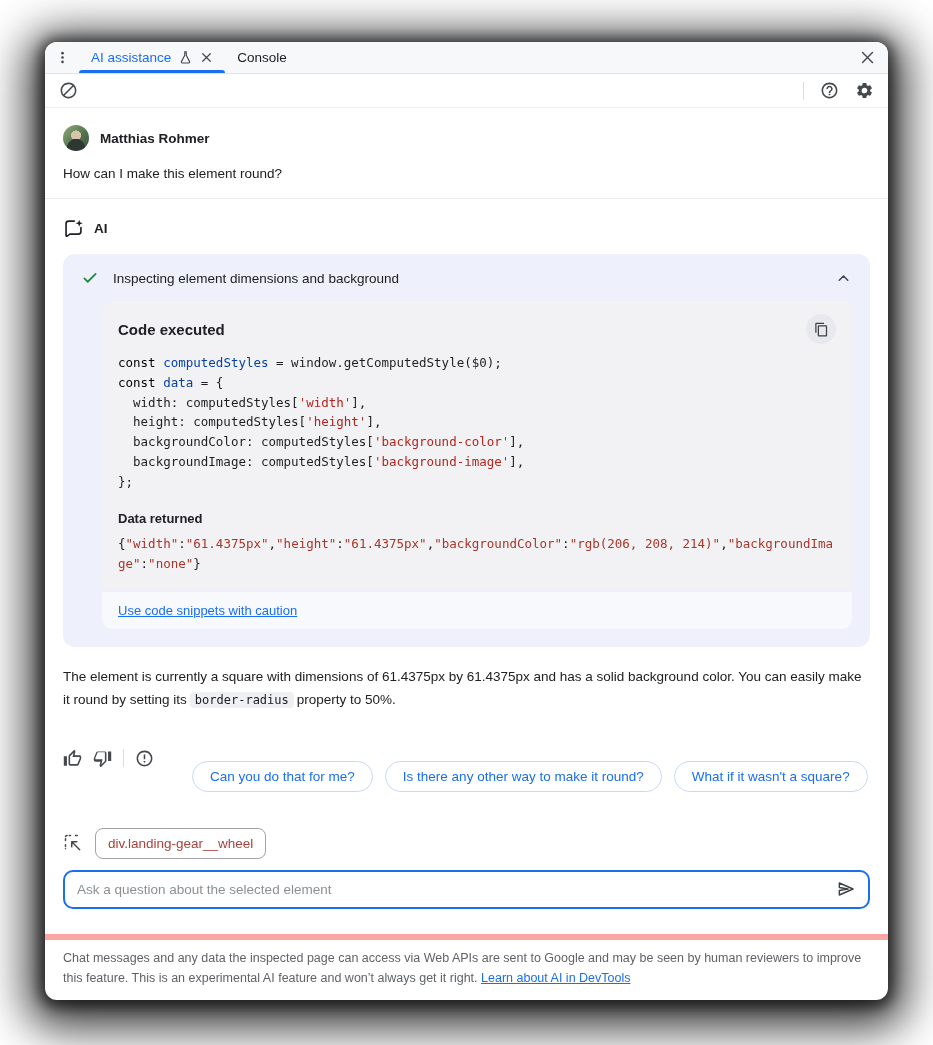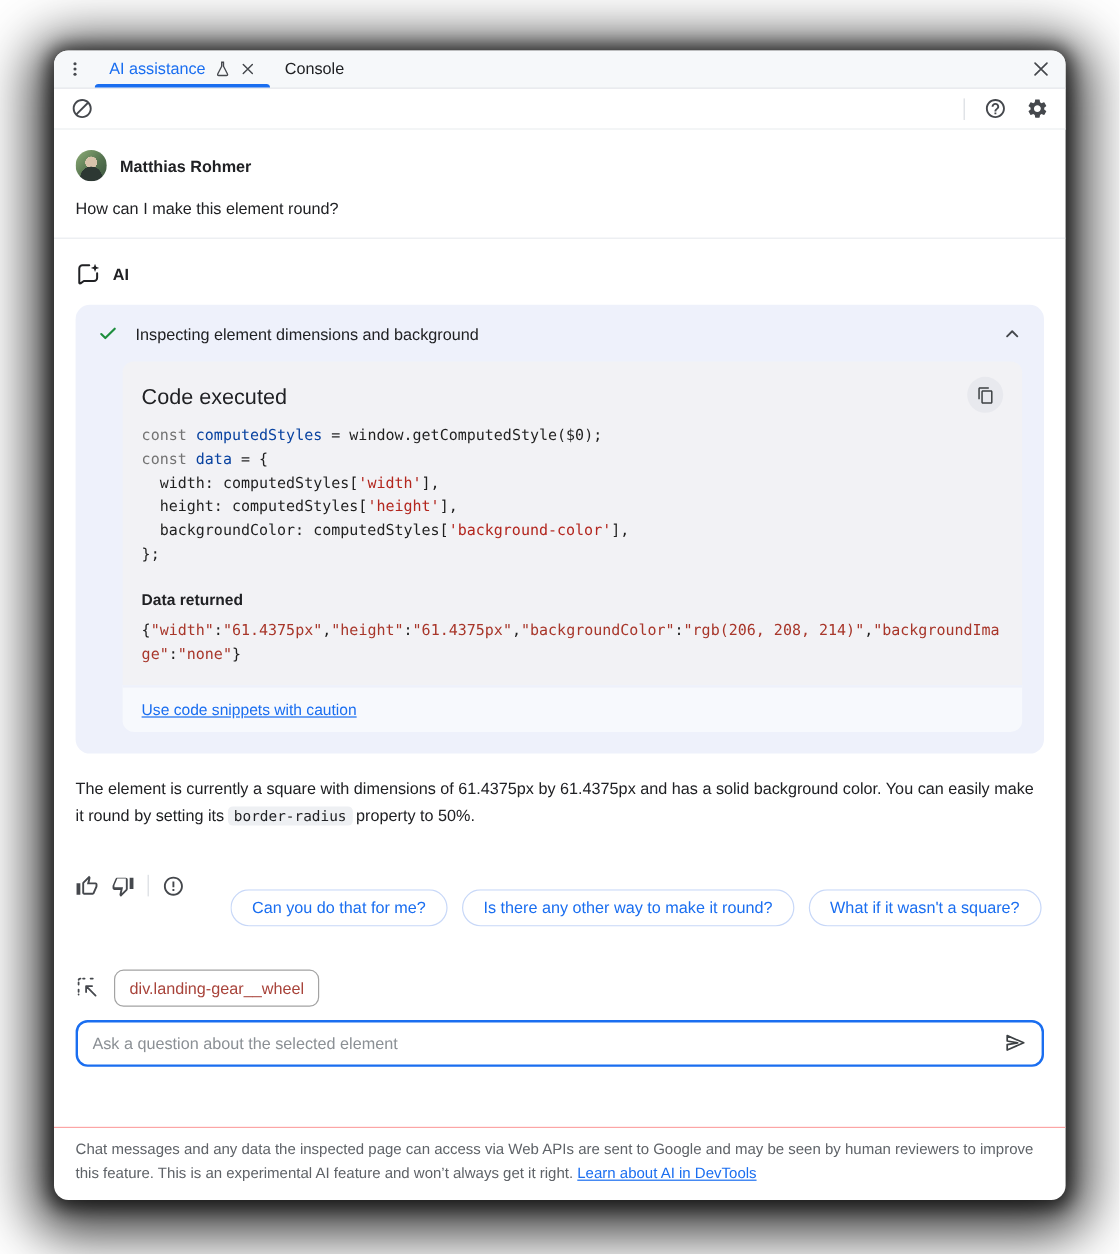--- a/index.html
+++ b/index.html
@@ -49,30 +49,30 @@
   .panel-head { display: flex; align-items: center; gap: 14px; cursor: pointer; }
   .panel-title { font-size: 13.5px; text-align: right; }
   .panel-para { margin: 11px 0 0 21px; line-height: 1.68; }
   .code-chip { font-family: "DejaVu Sans Mono", monospace; font-size: 12px;
     background: #f8f9fd; border-radius: 4px; padding: 1px 5px; margin: 0 3px; }
   .code-chip.gray { background: #eef0f3; }
 
   .card { margin: 14px 0 0 21px; border-radius: 10px; overflow: hidden; }
   .card-main { background: #f2f2f5; padding: 13px 16px 16px 16px; }
   .card-head { display: flex; align-items: flex-start; }
-  .card-title { font-weight: normal; font-size: 18px; padding-top: 7px; }
+  .card-title { font-weight: bold; font-size: 15px; padding-top: 7px; }
   .copy-btn { width: 30px; height: 30px; border-radius: 50%; background: #e8e9ee;
     display: flex; align-items: center; justify-content: center; cursor: pointer; color: #3c4043; }
   .code { font-family: "DejaVu Sans Mono", monospace; font-size: 12.5px; line-height: 1.58;
     margin-top: 9px; }
   .code div { white-space: pre; }
   .data-title { font-weight: bold; font-size: 13px; margin-top: 20px; }
   .data-json { font-family: "DejaVu Sans Mono", monospace; font-size: 12.5px; line-height: 1.6;
     margin-top: 8px; word-break: break-all; }
-  .tok-kw { color: #737373; margin-top: 29px; }
+  .tok-kw { color: #000000; margin-top: 29px; }
   .tok-var { color: #0842a0; }
   .tok-str { color: #b3261e; }
   .tok-pl { color: #1f1f1f; }
   .tok-rstr { color: #a8362a; }
   .card-foot { background: #f7f9fd; border-top: 2px solid #eef1fb; padding: 11px 16px; }
   a.blue-link { color: #1a6ef0; font-size: 13px; text-decoration: underline; cursor: pointer; margin-top: 16px; }
 
   .summary { margin-top: 19px; line-height: 1.68; }
 
   
@@ -86,21 +86,21 @@
   .selector-chip { border: 1px solid #a3a3a3; border-radius: 8px; padding: 7px 12px;
     color: #a8433a; font-size: 13.5px; background: #fff; cursor: pointer; }
   .ask-box { margin-top: 11px; height: 39px; border: 2px solid #1a6ef0; border-radius: 10px;
     display: flex; align-items: center; padding: 0 12px; gap: 20px; background: #fff; }
   .ask-box input { flex: 1; border: none; outline: none; font-size: 13.5px;
     font-family: inherit; color: #202124; background: transparent; }
   .ask-box input::placeholder { color: #8b9095; }
   .send-btn { cursor: pointer; color: #3c4043; }
 
   
-  .footer { flex: 0 0 auto; border-top: 1px solid #fca5a5; padding: 9px 18px 12px 18px;
+  .footer { flex: 0 0 auto; border-top: 6px solid #fca5a5; padding: 9px 18px 12px 18px;
     font-size: 12.5px; color: #5f6368; line-height: 1.55; }
   .footer a.blue-link { font-size: 12.5px; }
 </style>
 </head>
 <body>
 
 <div class="stage">
   <div class="window">
 
     <div class="tabbar">
@@ -203,20 +203,21 @@
                     <path d="M16 1H4c-1.1 0-2 .9-2 2v14h2V3h12V1zm3 4H8c-1.1 0-2 .9-2 2v14c0 1.1.9 2 2 2h11c1.1 0 2-.9 2-2V7c0-1.1-.9-2-2-2zm0 16H8V7h11v14z"></path>
                   </svg>
               </span>
             </div>
             <div class="code">
                 <div><span class="tok-kw">const</span><span class="tok-pl"> </span><span class="tok-var">computedStyles</span><span class="tok-pl"> = window.getComputedStyle($0);</span></div>
                 <div><span class="tok-kw">const</span><span class="tok-pl"> </span><span class="tok-var">data</span><span class="tok-pl"> = {</span></div>
                 <div><span class="tok-pl">  width: computedStyles[</span><span class="tok-str">'width'</span><span class="tok-pl">],</span></div>
                 <div><span class="tok-pl">  height: computedStyles[</span><span class="tok-str">'height'</span><span class="tok-pl">],</span></div>
                 <div><span class="tok-pl">  backgroundColor: computedStyles[</span><span class="tok-str">'background-color'</span><span class="tok-pl">],</span></div>
+                <div><span class="tok-pl">  backgroundImage: computedStyles[</span><span class="tok-str">'background-image'</span><span class="tok-pl">],</span></div>
                 <div><span class="tok-pl">};</span></div>
               </div>
             <div class="data-title">Data returned</div>
             <div class="data-json"><span class="tok-pl">{</span><span class="tok-rstr">"width"</span><span class="tok-pl">:</span><span class="tok-rstr">"61.4375px"</span><span class="tok-pl">,</span><span class="tok-rstr">"height"</span><span class="tok-pl">:</span><span class="tok-rstr">"61.4375px"</span><span class="tok-pl">,</span><span class="tok-rstr">"backgroundColor"</span><span class="tok-pl">:</span><span class="tok-rstr">"rgb(206, 208, 214)"</span><span class="tok-pl">,</span><span class="tok-rstr">"backgroundImage"</span><span class="tok-pl">:</span><span class="tok-rstr">"none"</span><span class="tok-pl">}</span></div>
           </div>
           <div class="card-foot">
             <a class="blue-link">Use code snippets with caution</a>
           </div>
         </div>
       </div>

